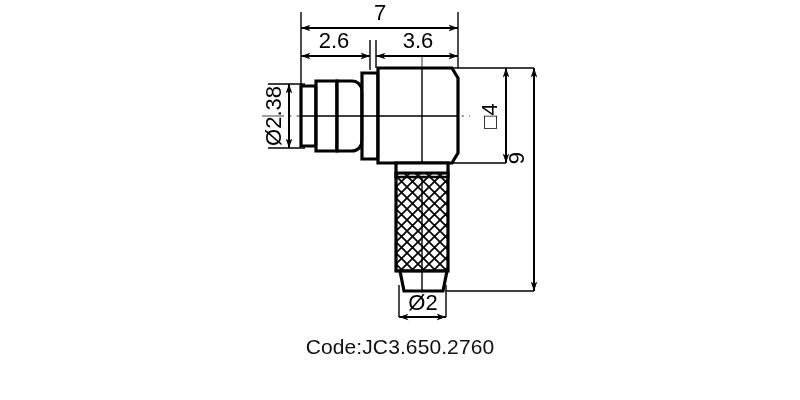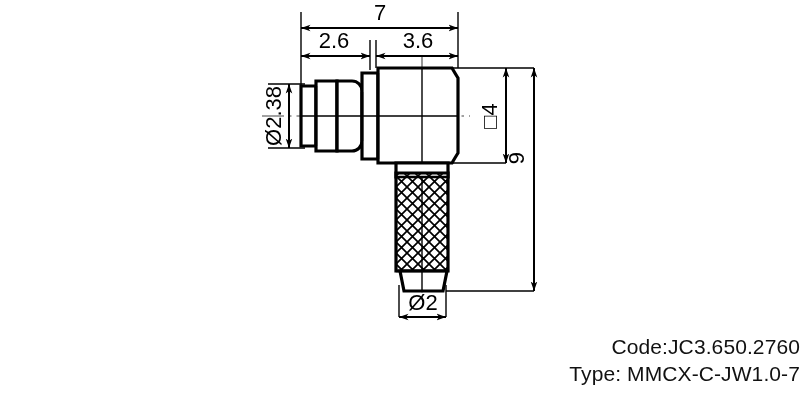--- a/index.html
+++ b/index.html
@@ -21,21 +21,21 @@
     top: 0;
     width: 800px;
     height: 400px;
     display: block;
   }
   .caption-block {
     position: absolute;
     left: 0;
     top: 334px;
     width: 800px;
-    text-align: right;
+    text-align: center;
     line-height: 1.28;
   }
   .caption-line {
     display: block;
     font-family: "Liberation Sans", sans-serif;
     font-size: 21px;
     color: #111111;
     letter-spacing: 0.1px;
     white-space: pre;
   }
@@ -144,16 +144,15 @@
       <text x="418" y="48" text-anchor="middle">3.6</text>
       <text x="281" y="116" text-anchor="middle" transform="rotate(-90 281 116)">Ø2.38</text>
       <text x="497" y="116" text-anchor="middle" transform="rotate(-90 497 116)">□4</text>
       <text x="524" y="158" text-anchor="middle" transform="rotate(-90 524 158)">9</text>
       <text x="423" y="310" text-anchor="middle">Ø2</text>
     </g>
   </svg>
 
   <div class="caption-block">
     <span class="caption-line">Code:JC3.650.2760</span>
-    <span class="caption-line">Type: MMCX-C-JW1.0-7</span>
   </div>
 
 </div>
 
 </body></html>

